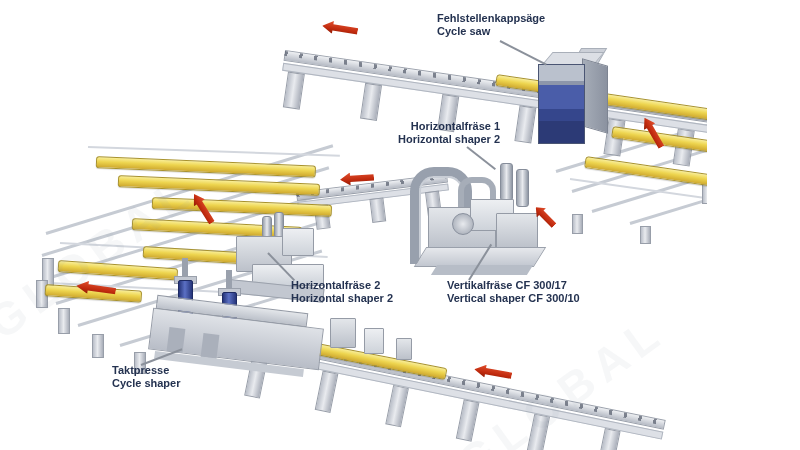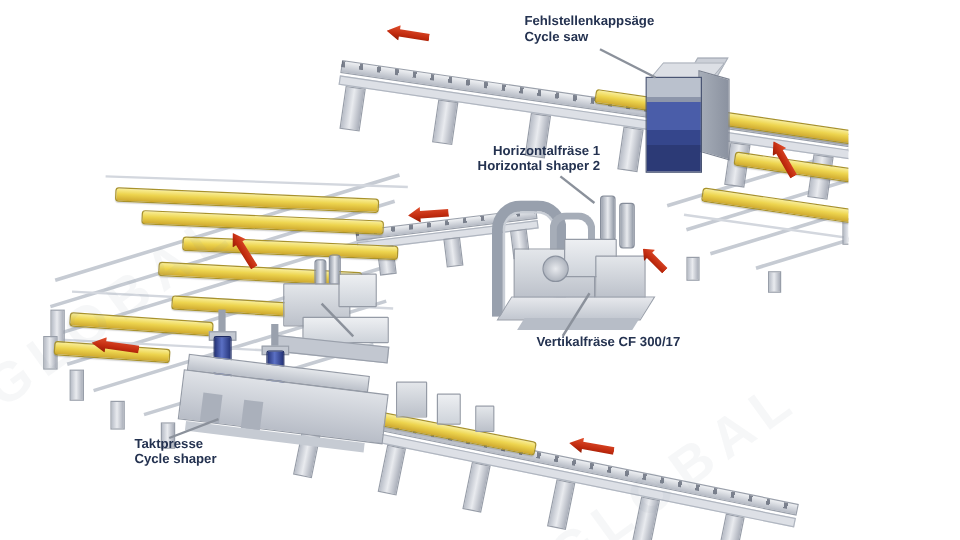--- a/index.html
+++ b/index.html
@@ -181,22 +181,27 @@
   <div class="leader" style="left:141px;top:364px;width:44px;transform:rotate(-21deg);"></div>
 
   <div class="lbl" style="left:437px;top:12px;">
     <div>Fehlstellenkappsäge</div>
     <div>Cycle saw</div>
   </div>
   <div class="lbl" style="left:398px;top:120px;text-align:right;">
     <div>Horizontalfräse 1</div>
     <div>Horizontal shaper 2</div>
   </div>
+  <div class="lbl" style="left:291px;top:279px;">
+    <div>Horizontalfräse 2</div>
+    <div>Horizontal shaper 2</div>
+  </div>
   <div class="lbl" style="left:447px;top:279px;">
     <div>Vertikalfräse CF 300/17</div>
+    <div>Vertical shaper CF 300/10</div>
   </div>
   <div class="lbl" style="left:112px;top:364px;">
     <div>Taktpresse</div>
     <div>Cycle shaper</div>
   </div>
 
   <div class="wm" style="left:-30px;top:230px;">GLOBAL</div>
   <div class="wm" style="left:440px;top:370px;">GLOBAL</div>
 
 </div>

